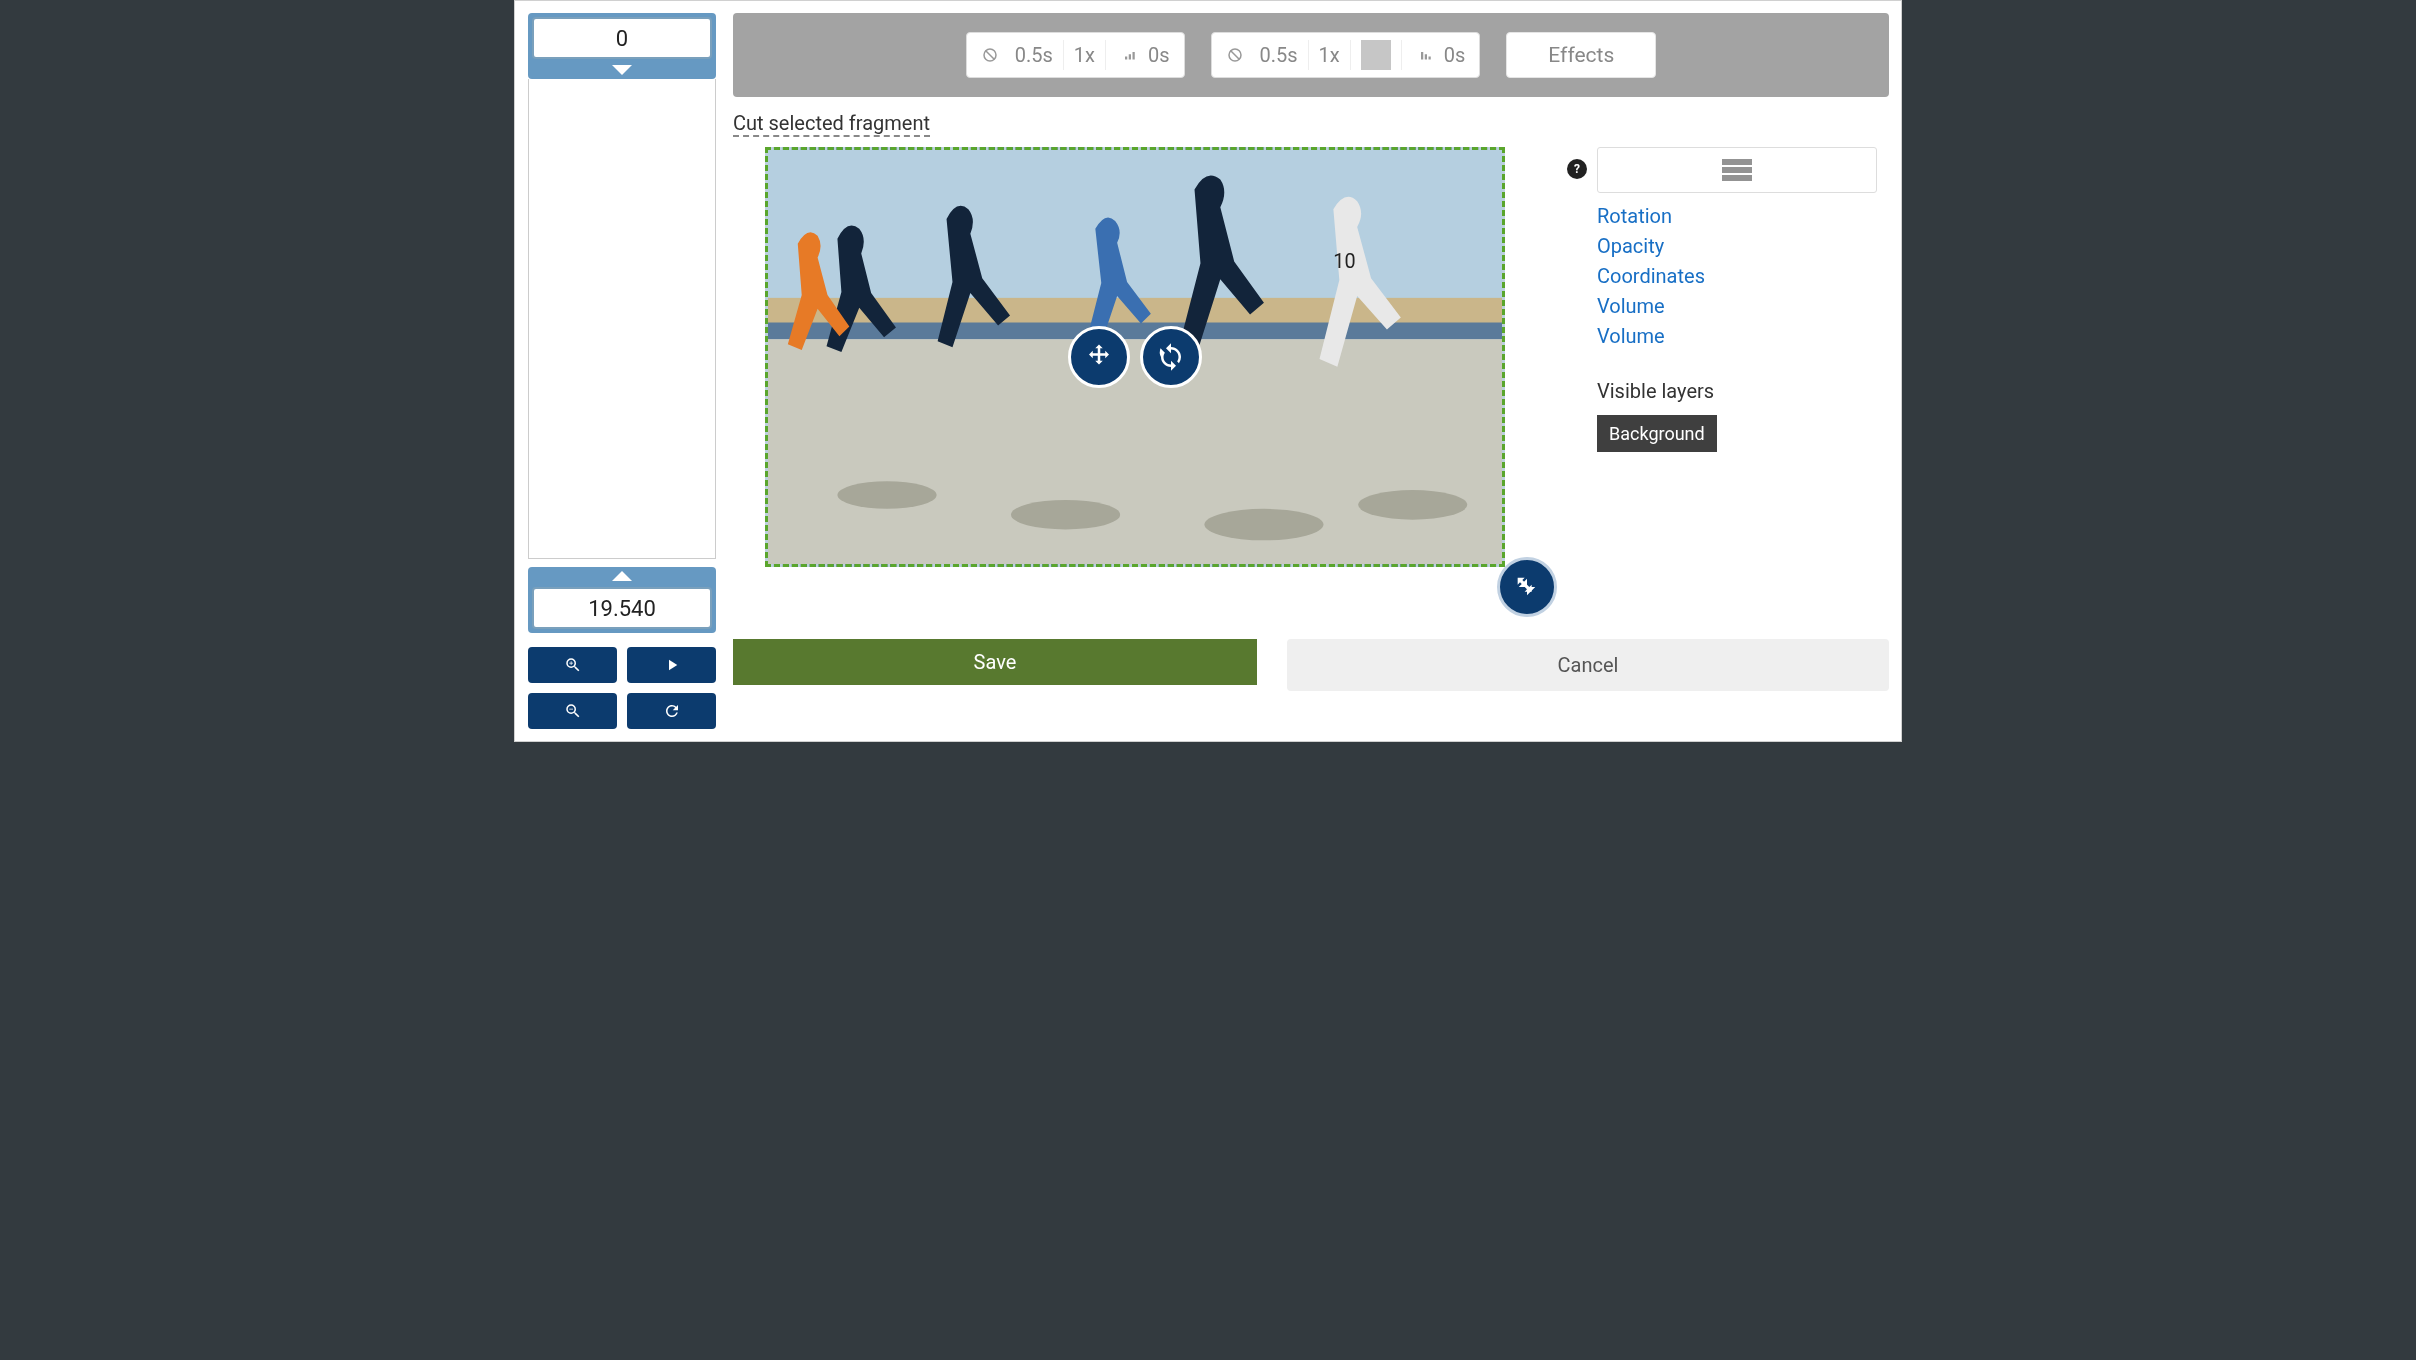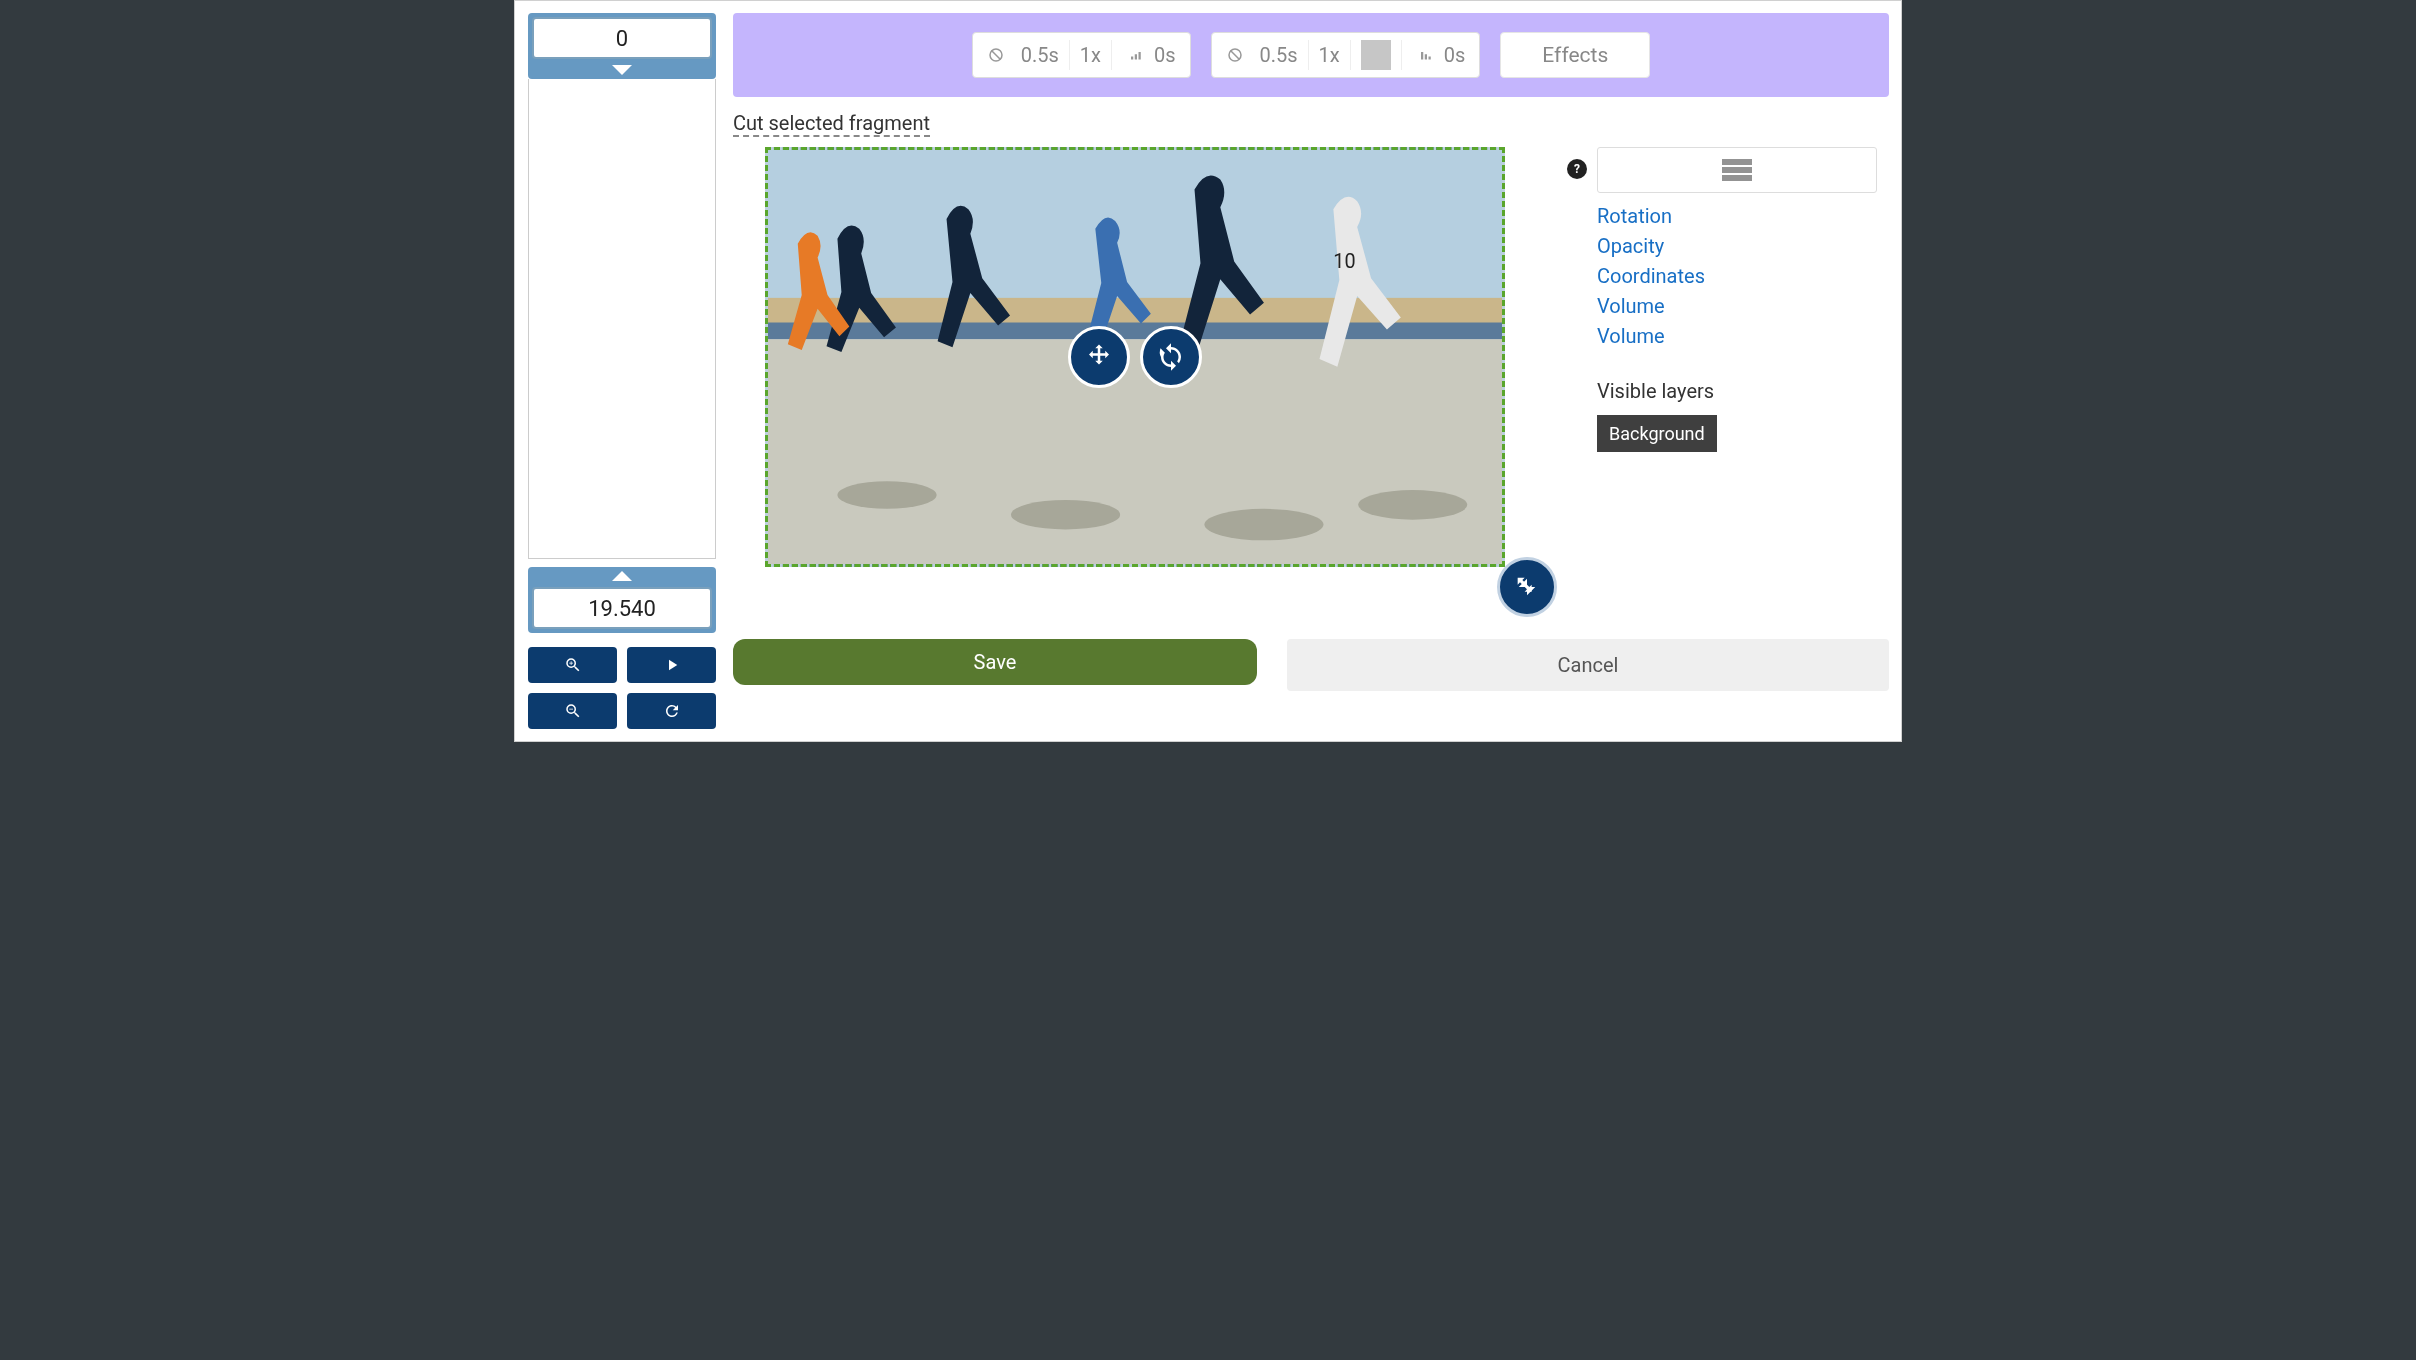--- a/index.html
+++ b/index.html
@@ -17,21 +17,21 @@
   .timeline-track { width: 188px; flex: 1; border: 1px solid #ccc; border-top: none; min-height: 480px; }
   .time-box.bottom { margin-top: 8px; padding: 2px 4px 4px 4px; }
 
   .small-btn-grid { width: 188px; display: grid; grid-template-columns: 1fr 1fr; gap: 10px; margin-top: 14px; }
   .navy-btn { background: #0c3b6e; border: none; border-radius: 4px; height: 36px; display: flex; align-items: center; justify-content: center; cursor: pointer; }
   .navy-btn svg { width: 18px; height: 18px; fill: #fff; }
 
   
   .right-col { flex: 1; display: flex; flex-direction: column; }
 
-  .top-toolbar { background: #c4b5fd; border-radius: 4px; height: 84px; display: flex; align-items: center; justify-content: center; gap: 20px; }
+  .top-toolbar { background: #a3a3a3; border-radius: 4px; height: 84px; display: flex; align-items: center; justify-content: center; gap: 26px; }
   .tb-group { border: 1px solid #ddd; border-radius: 4px; background: #fff; height: 46px; display: flex; align-items: center; padding: 0 8px; gap: 10px; }
   .tb-seg { display: flex; align-items: center; gap: 8px; padding: 0 6px; }
   .tb-icon { width: 18px; height: 18px; color: #888; display:inline-flex; align-items:center; justify-content:center;}
   .tb-text { font-size: 20px; color: #888; }
   .tb-sep { width: 1px; height: 30px; background: #eee; }
   .tb-swatch { width: 30px; height: 30px; background: #c6c6c6; }
   .effects-btn { border: 1px solid #e5e5e5; background: #fff; border-radius: 4px; height: 46px; width: 150px; font-size: 21px; color: #888; display: flex; align-items: center; justify-content: center; cursor: pointer; }
 
   .cut-link { margin: 14px 12px 10px 0; font-size: 20px; color: #333; border-bottom: 2px dashed #888; width: fit-content; cursor: pointer; }
 
@@ -53,21 +53,21 @@
   .size-chip .bars div { width: 30px; height: 6px; background: #939393; }
   .prop-link { color: #186fc5; font-size: 20px; line-height: 30px; cursor: pointer; }
   .prop-link.active { color: #4a8acb; }
   .reverse-wrap { border: 3px solid #e63227; border-radius: 14px; padding: 4px 8px 12px 8px; margin-top: -4px; margin-left: -10px; margin-right: -10px; }
   .reverse-btn { background: #3a83c4; width: 48px; height: 44px; border: none; border-radius: 4px; display: flex; align-items: center; justify-content: center; margin: 6px auto 0; cursor: pointer; }
   .reverse-btn svg { width: 22px; height: 22px; fill: #fff; }
   .section-title { font-size: 20px; color: #333; margin: 30px 0 12px; }
   .bg-chip { background: #3f3f3f; color: #fff; font-size: 18px; padding: 8px 12px; border-radius: 0; width: fit-content; cursor: pointer; }
 
   .bottom-actions { display: flex; gap: 30px; margin-top: 22px; }
-  .save-btn { flex: 0 0 524px; height: 46px; background: #58792f; color: #fff; font-size: 20px; border: none; border-radius: 12px; cursor: pointer; }
+  .save-btn { flex: 0 0 524px; height: 46px; background: #58792f; color: #fff; font-size: 20px; border: none; border-radius: 0; cursor: pointer; }
   .cancel-btn { flex: 1; height: 52px; background: #efefef; color: #555; font-size: 20px; border: none; border-radius: 4px; cursor: pointer; }
 </style>
 </head>
 <body>
 
 <div class="app-wrap">
   <div class="main-flex">
 
     <div class="left-col">
       <div class="time-box">

